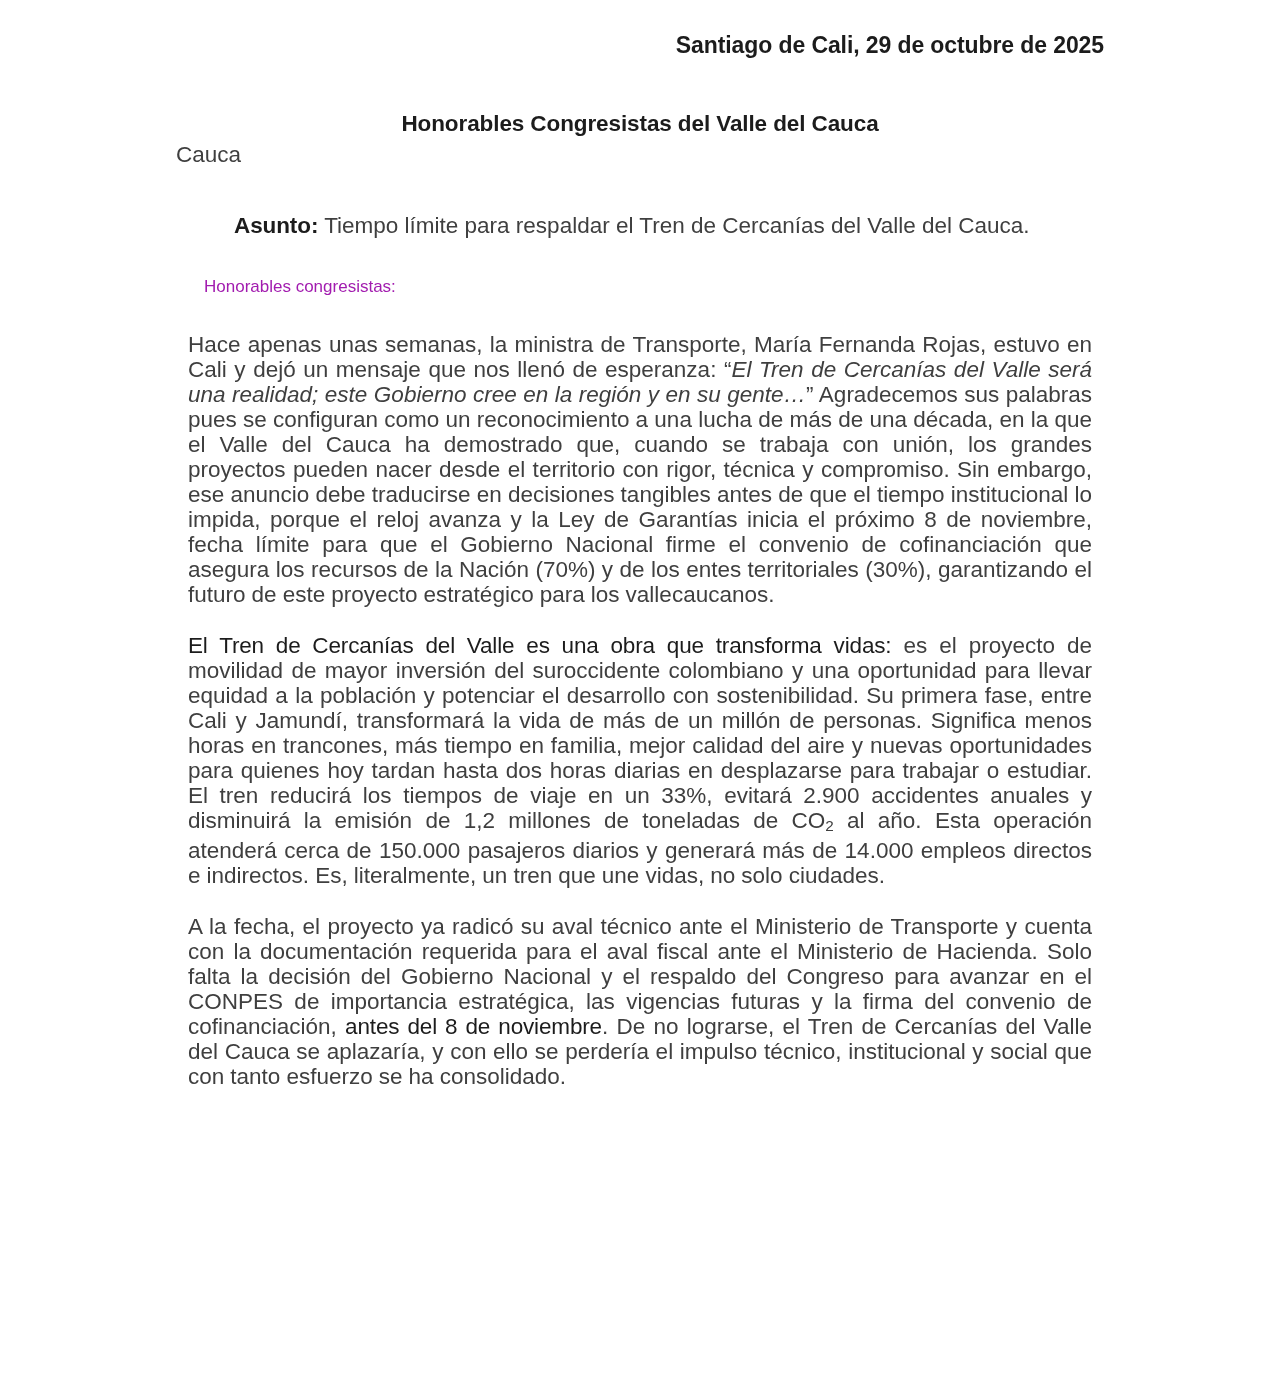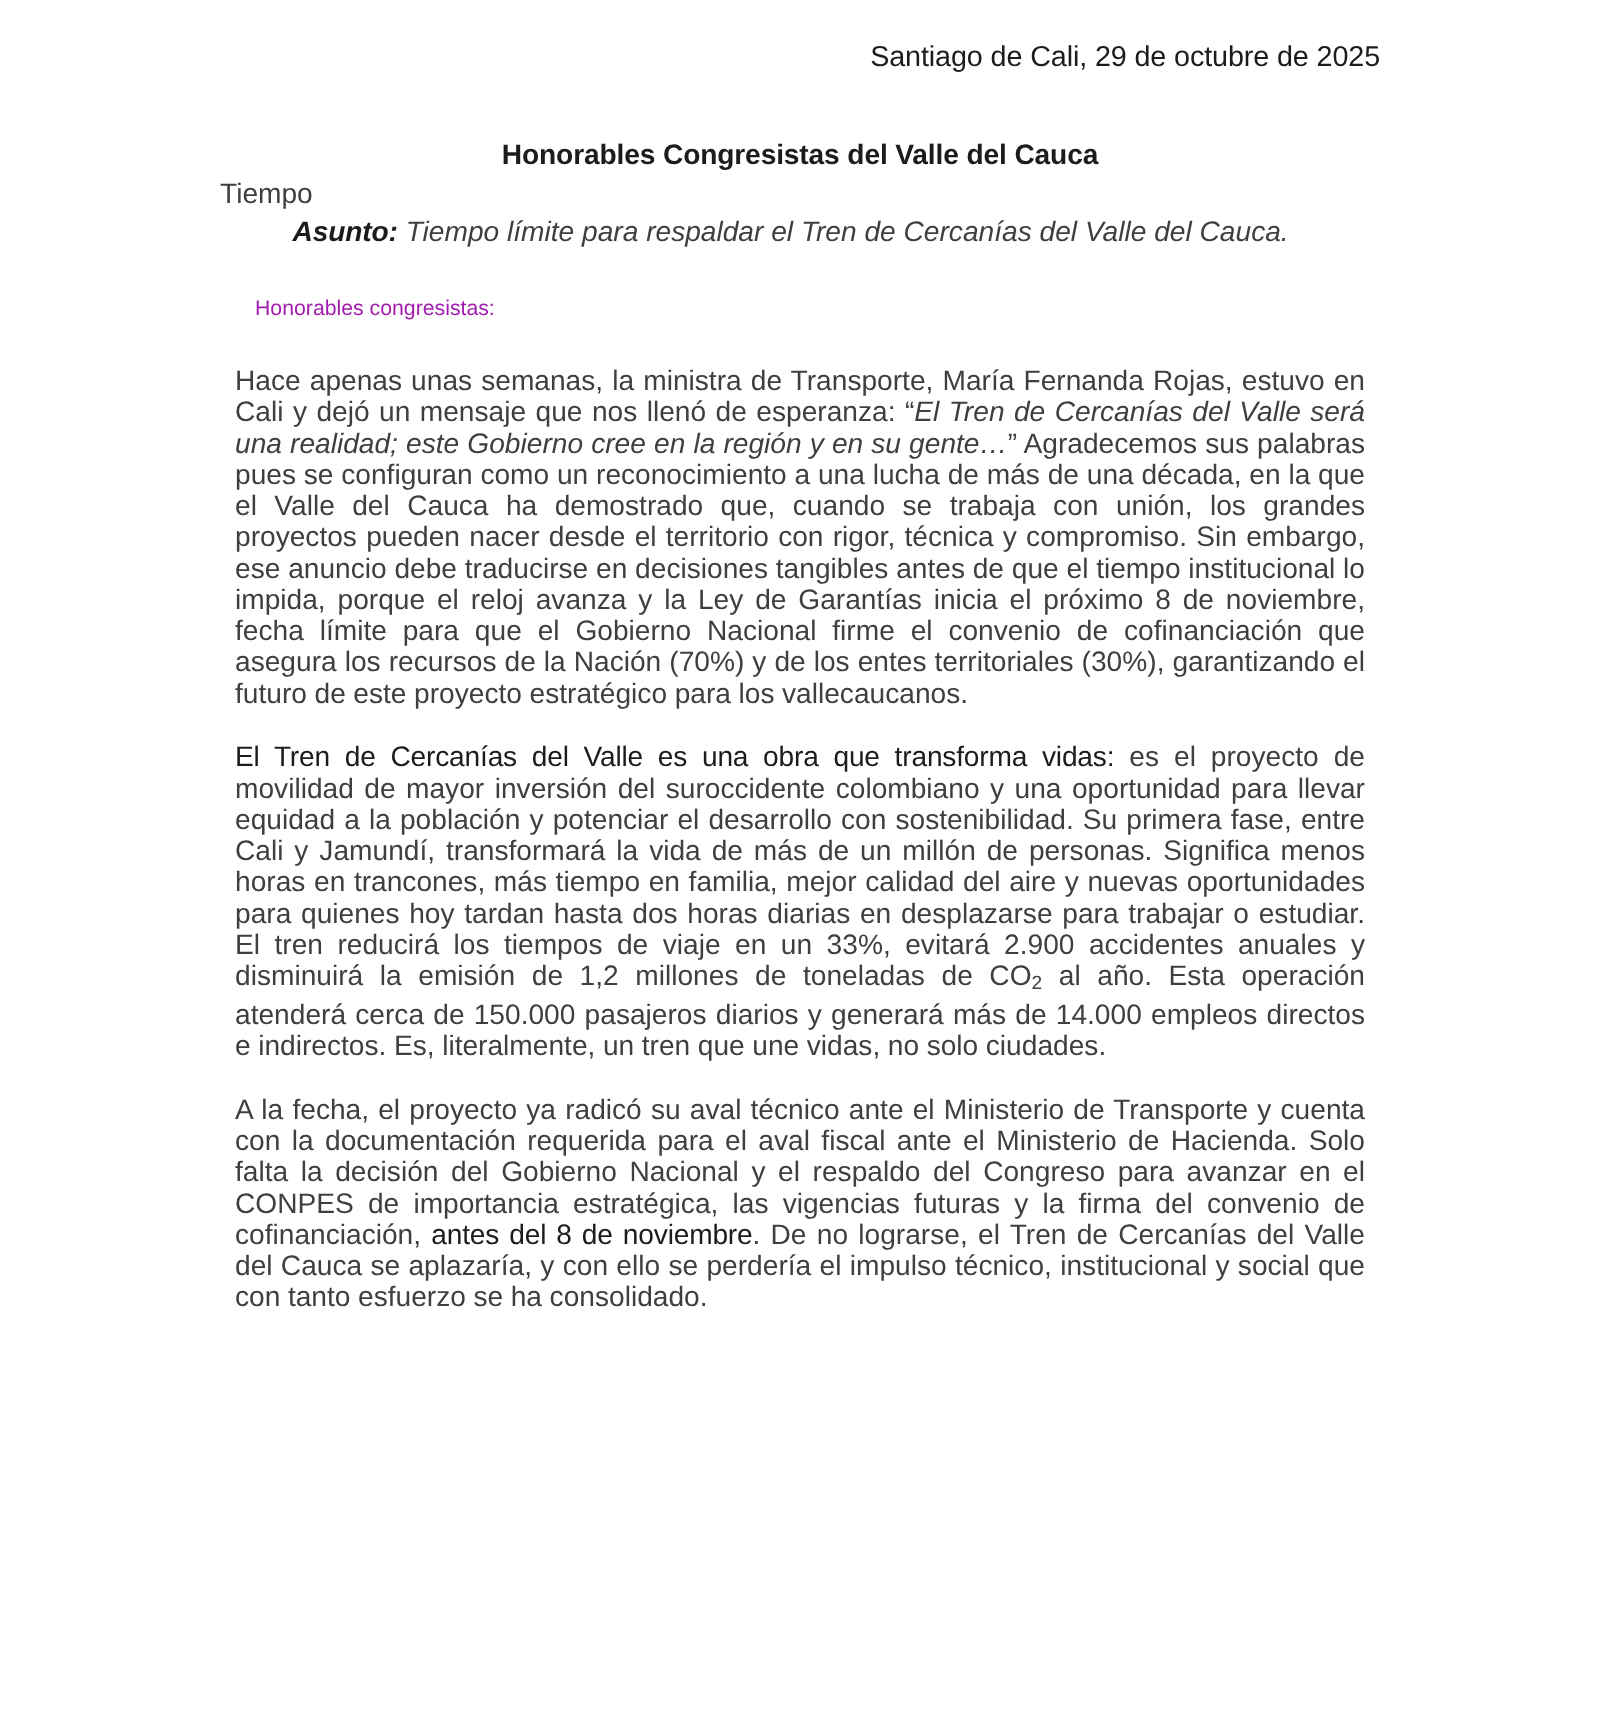--- a/index.html
+++ b/index.html
@@ -25,21 +25,21 @@
   }
 
   
   .date-line {
     position: absolute;
     top: 32px;
     left: 176px;
     width: 928px;
     text-align: right;
     font-size: 23px;
-    font-weight: normal;
+    font-weight: bold;
     color: #1c1c1c;
     letter-spacing: -0.1px;
   }
 
   
   .body-col {
     position: absolute;
     top: 108px;
     left: 176px;
     width: 928px;
@@ -52,25 +52,25 @@
   }
   .addressee .line-strong {
     font-weight: bold;
     color: #1c1c1c;
     font-size: 22.5px;
     letter-spacing: -0.1px;
     text-align: center;
   }
 
   .subject {
+    margin-top: 40px;
     font-size: 22.5px;
     line-height: 31px;
     text-indent: 58px;
     color: #3f3f3f;
-    font-style: italic;
   }
   .subject b {
     color: #1c1c1c;
     letter-spacing: -0.1px;
   }
 
   .salutation {
     margin-top: 30px;
     font-size: 17px;
     line-height: 31px;
@@ -107,21 +107,21 @@
 <body>
 
 <div class="page">
 
   <div class="date-line">Santiago de Cali, 29 de octubre de 2025</div>
 
   <div class="body-col">
 
     <div class="addressee">
       <div class="line-strong">Honorables Congresistas del Valle del Cauca</div>
-      <div>Tiempo</div>
+      <div>Cauca</div>
     </div>
 
     <div class="subject"><b>Asunto:</b><span> Tiempo límite para respaldar el Tren de Cercanías del Valle del Cauca.</span></div>
 
     <div class="salutation">Honorables congresistas:</div>
 
     <p class="para tight-top"><span>Hace apenas unas semanas, la ministra de Transporte, María Fernanda Rojas, estuvo en Cali y dejó un mensaje que nos llenó de esperanza: “</span><i>El Tren de Cercanías del Valle será una realidad; este Gobierno cree en la región y en su gente…</i><span>” Agradecemos sus palabras pues se configuran como un reconocimiento a una lucha de más de una década, en la que el Valle del Cauca ha demostrado que, cuando se trabaja con unión, los grandes proyectos pueden nacer desde el territorio con rigor, técnica y compromiso. Sin embargo, ese anuncio debe traducirse en decisiones tangibles antes de que el tiempo institucional lo impida, porque el reloj avanza y la Ley de Garantías inicia el próximo 8 de noviembre, fecha límite para que el Gobierno Nacional firme el convenio de cofinanciación que asegura los recursos de la Nación (70%) y de los entes territoriales (30%), garantizando el futuro de este proyecto estratégico para los vallecaucanos.</span></p>
 
     <p class="para"><b>El Tren de Cercanías del Valle es una obra que transforma vidas:</b><span> es el proyecto de movilidad de mayor inversión del suroccidente colombiano y una oportunidad para llevar equidad a la población y potenciar el desarrollo con sostenibilidad. Su primera fase, entre Cali y Jamundí, transformará la vida de más de un millón de personas. Significa menos horas en trancones, más tiempo en familia, mejor calidad del aire y nuevas oportunidades para quienes hoy tardan hasta dos horas diarias en desplazarse para trabajar o estudiar. El tren reducirá los tiempos de viaje en un 33%, evitará 2.900 accidentes anuales y disminuirá la emisión de 1,2 millones de toneladas de CO</span><sub>2</sub><span> al año. Esta operación atenderá cerca de 150.000 pasajeros diarios y generará más de 14.000 empleos directos e indirectos. Es, literalmente, un tren que une vidas, no solo ciudades.</span></p>
 

